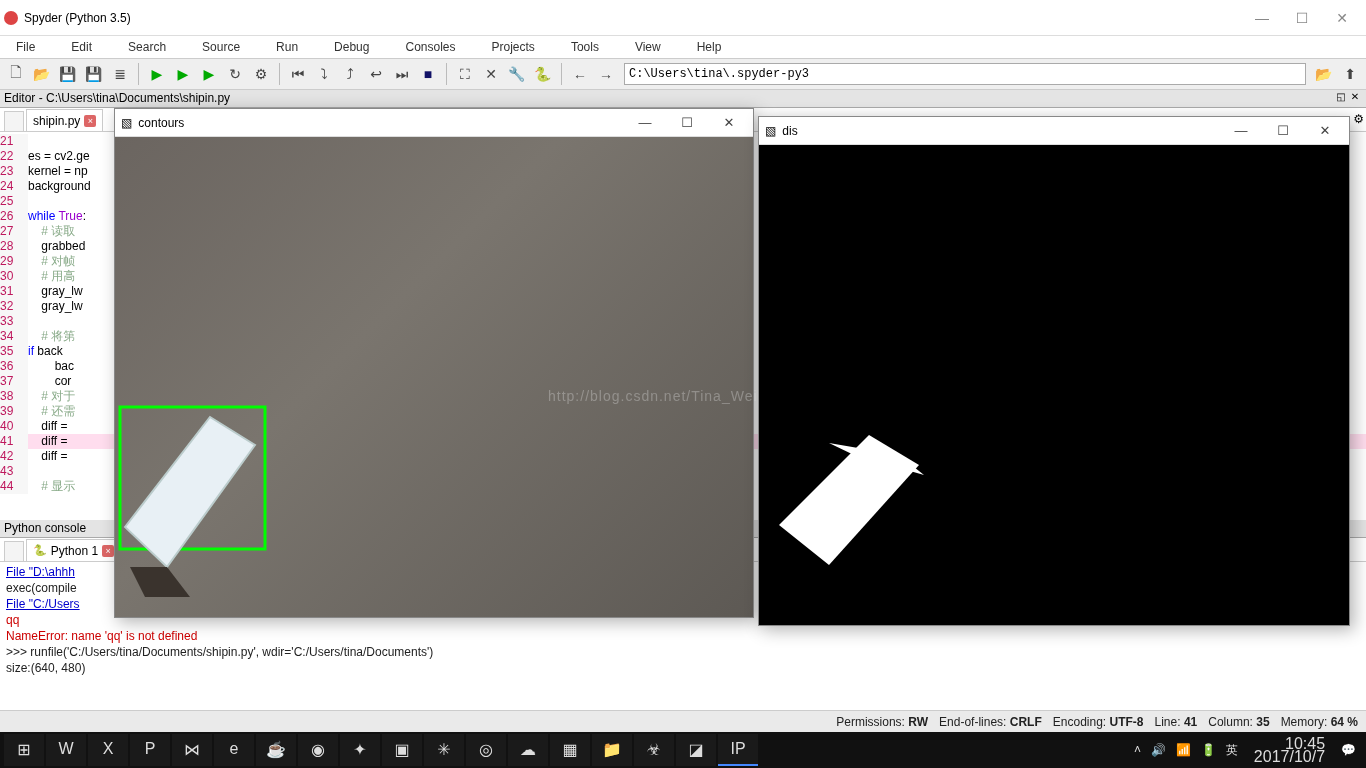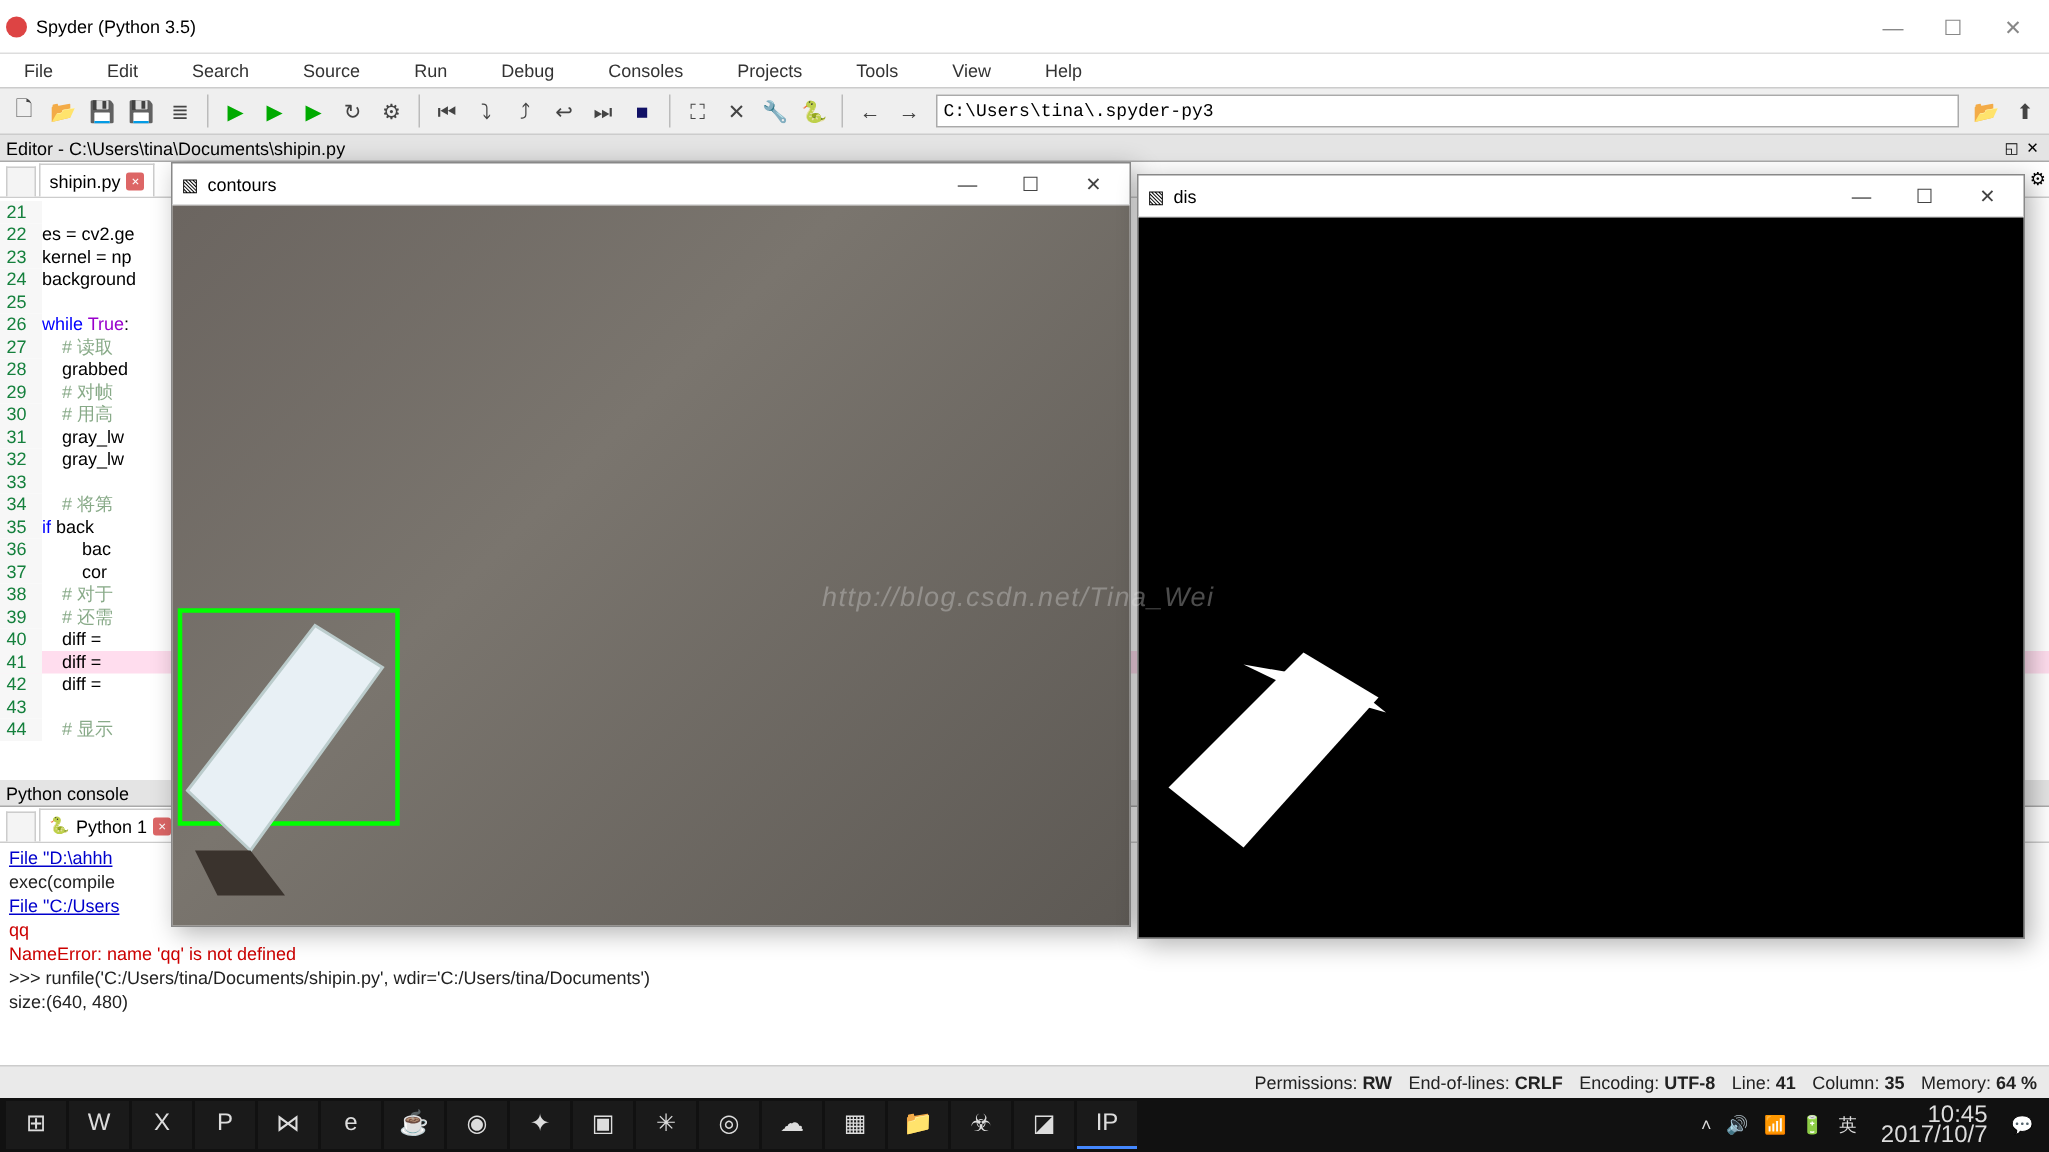--- a/index.html
+++ b/index.html
@@ -9,51 +9,51 @@
 .titlebar .spacer{flex:1}
 .titlebar .winbtn{width:40px;text-align:center;color:#888;font-size:14px}
 .menubar{height:22px;display:flex;align-items:center;padding:0 6px;background:#fff;gap:16px}
 .menubar span{padding:2px 10px;color:#333}
 .toolbar{height:32px;background:#efefef;border-top:1px solid #ccc;border-bottom:1px solid #ccc;display:flex;align-items:center;padding:0 4px;gap:2px}
 .tbtn{width:24px;height:24px;display:flex;align-items:center;justify-content:center;font-size:14px;color:#444}
 .tsep{width:1px;height:22px;background:#bbb;margin:0 4px}
 .toolbar .play{color:#0a0}
 .toolbar .stop{color:#116}
 .pathbox{flex:1;height:22px;border:1px solid #aaa;background:#fff;display:flex;align-items:center;padding:0 4px;margin:0 4px;font-family:Liberation Mono, monospace}
-.pane-title{height:18px;background:#e4e4e4;border-bottom:1px solid #aaa;font-family:Consolas,monospace;font-size:11px;padding:1px 4px;display:flex;align-items:center}
+.pane-title{height:18px;background:#e4e4e4;border-bottom:1px solid #aaa;font-family:Consolas,monospace;font-size:11px;padding:1px 4px;display:flex;}
 .pane-title .spacer{flex:1}
 .pane-title .sm{width:14px;text-align:center;font-size:10px}
 .editor-area{position:relative;background:#fff}
 .tabrow{height:24px;display:flex;align-items:flex-end;padding-left:4px;border-bottom:1px solid #ccc}
 .tabrow .lead{width:20px;height:20px;border:1px solid #ccc;border-bottom:none;background:#f4f4f4;margin-right:2px}
 .tab{height:22px;border:1px solid #ccc;border-bottom:none;background:#fff;display:flex;align-items:center;padding:0 6px;font-family:Consolas,monospace;font-size:11px;gap:4px}
 .tab .close{width:12px;height:12px;background:#d66;color:#fff;font-size:9px;display:flex;align-items:center;justify-content:center;border-radius:2px}
 .code{font-family:Consolas,monospace;font-size:12px;line-height:15px;padding-top:2px;white-space:pre}
 .code .row{display:flex}
-.code .ln{width:28px;text-align:center;color:#15803d;padding-right:6px;background:#f7f7f7;user-select:none}
+.code .ln{width:28px;text-align:left;color:#be185d;padding-right:6px;background:#f7f7f7;user-select:none}
 .code .hl{background:#fde}
 .kw{color:#00f}.cm{color:#8a8;}.bi{color:#90c}
 .console-area{background:#fff}
 .console-body{font-family:Consolas,monospace;font-size:12px;line-height:16px;padding:2px 6px;color:#222}
 .console-body .lnk{color:#00c;text-decoration:underline}
 .console-body .err{color:#c00}
 .statusbar{height:22px;background:#eaeaea;border-top:1px solid #ccc;display:flex;align-items:center;justify-content:flex-end;padding:0 8px;gap:11px;font-size:12px;color:#222}
 .taskbar{position:absolute;left:0;right:0;bottom:0;height:36px;background:#111;display:flex;align-items:center;padding:0 4px;gap:2px}
 .tbico{width:40px;height:32px;display:flex;align-items:center;justify-content:center;color:#ddd;font-size:16px}
 .tbico.app{background:#1a1a1a;border-bottom:2px solid transparent}
 .tbico.app.active{border-bottom-color:#48f}
 .taskbar .spacer{flex:1}
 .taskbar .tray{display:flex;align-items:center;color:#ddd;gap:10px;padding-right:6px}
 .taskbar .clock{text-align:right;line-height:13px;font-size:16px;padding:0 6px}
 .floatwin{position:absolute;background:#fff;border:1px solid #888;box-shadow:4px 4px 16px rgba(0,0,0,.3)}
 .floatwin .ftitle{height:28px;display:flex;align-items:center;padding:0 6px;border-bottom:1px solid #ddd;font-size:12px;gap:6px}
 .floatwin .ftitle .spacer{flex:1}
 .floatwin .ftitle .fbtn{width:36px;text-align:center;font-size:13px;color:#444}
 .floatwin .fbody{position:relative;overflow:hidden}
-.watermark{position:absolute;color:rgba(220,220,220,.35);font-size:18px;font-style:italic;letter-spacing:1px;pointer-events:none}
+.watermark{position:absolute;color:rgba(220,220,220,.35);font-size:14px;letter-spacing:1px;pointer-events:none}
 </style>
 </head>
 <body>
 
 <div class="titlebar">
   <div class="ico"></div>
   <span>Spyder (Python 3.5)</span>
   <div class="spacer"></div>
   <div class="winbtn">—</div>
   <div class="winbtn">☐</div>

